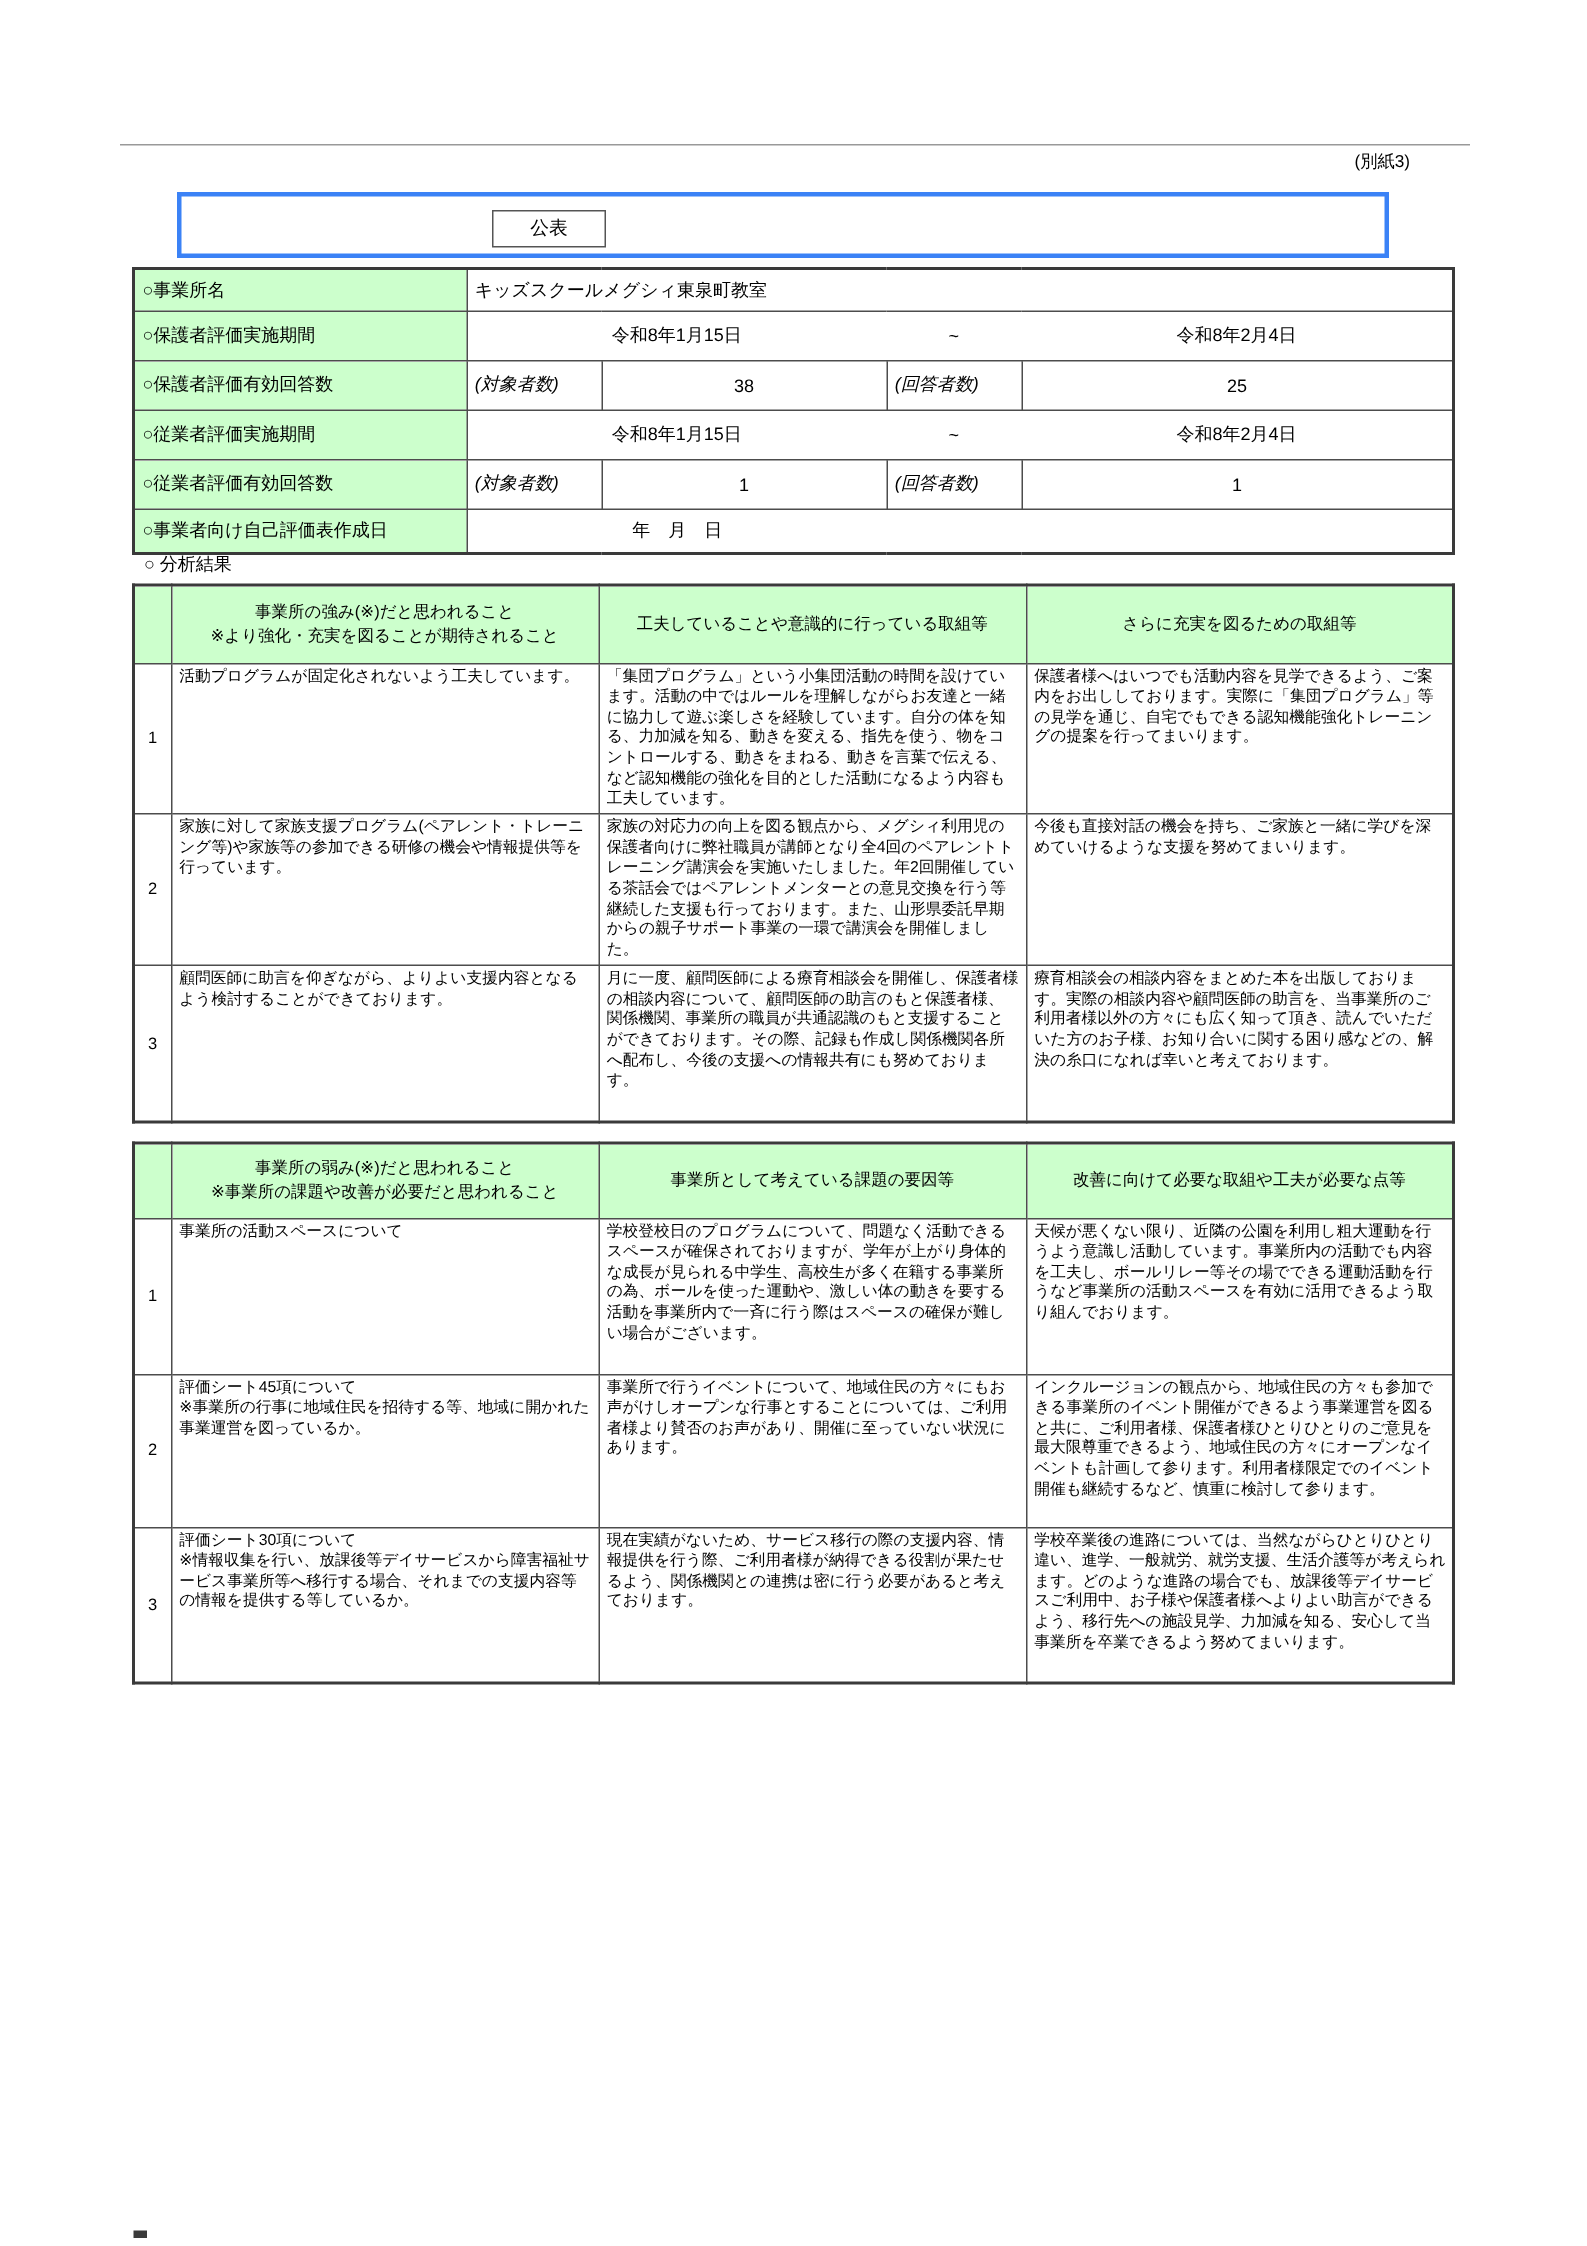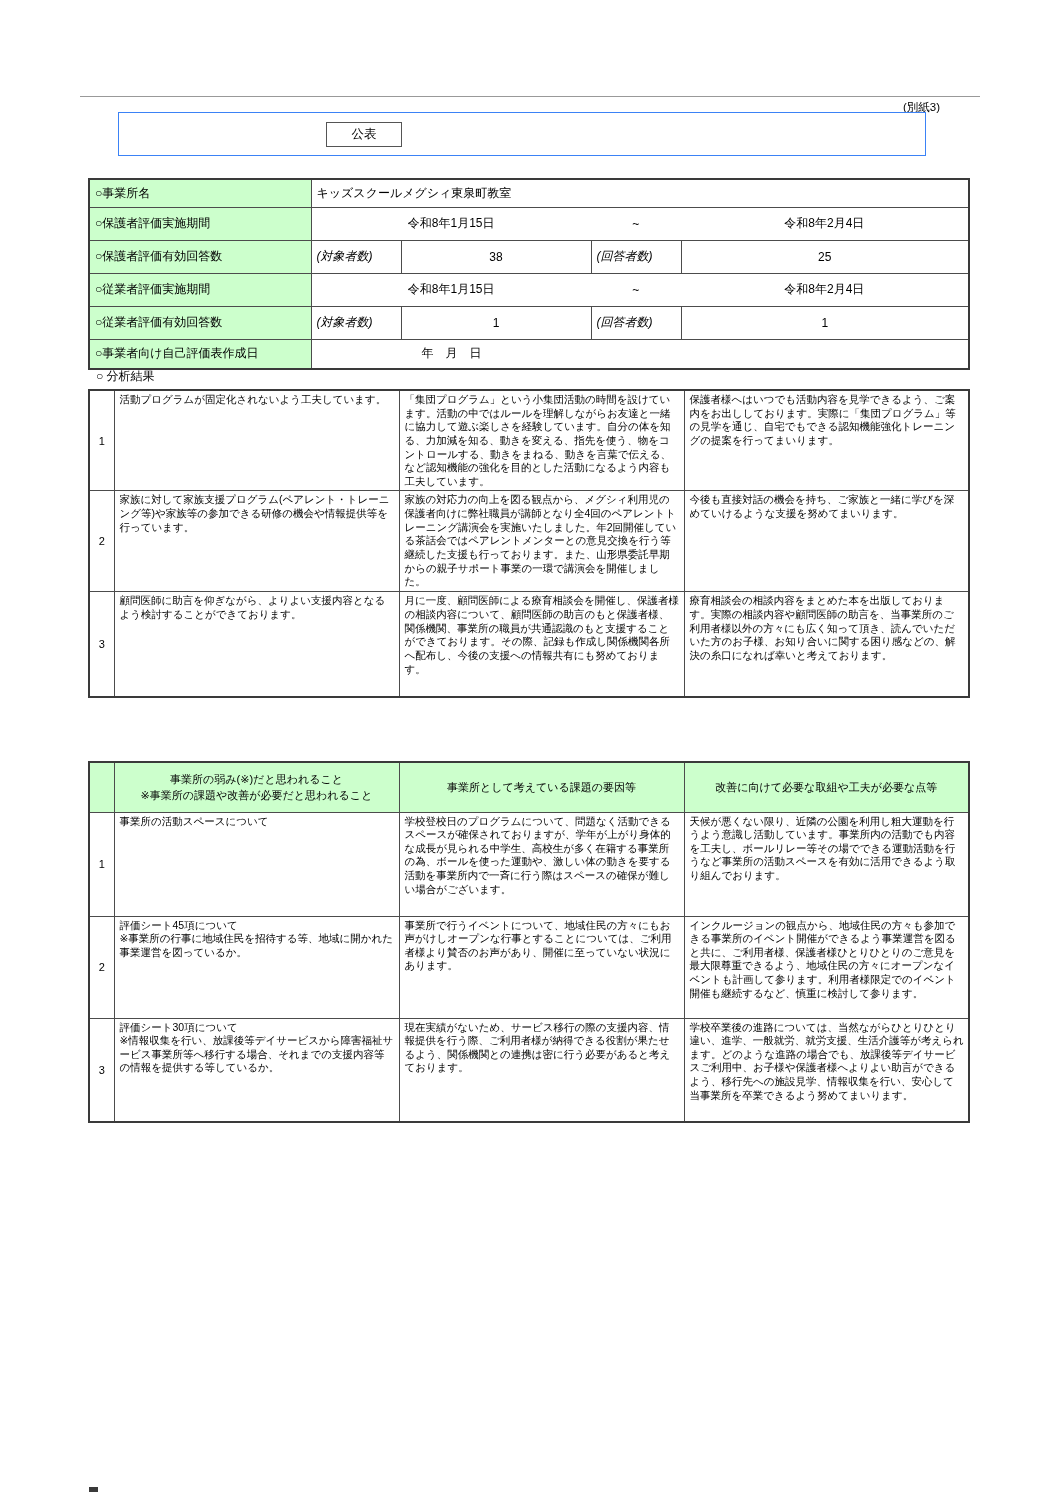--- a/index.html
+++ b/index.html
@@ -3,22 +3,22 @@
 <meta charset="utf-8">
 <style>
   html,body{margin:0;padding:0;}
   body{
     width:1058px;height:1497px;background:#ffffff;position:relative;
     font-family:"Liberation Sans","DejaVu Sans",sans-serif;color:#000;
   }
   .topline{position:absolute;left:80px;top:96px;width:900px;border-top:1px solid #999;}
   .annotation{position:absolute;top:100px;right:118px;font-size:11.5px;}
   .title-box{
-    position:absolute;left:118px;top:112px;width:808px;height:44px;
-    border:1px solid #3b82f6;box-sizing:border-box;
+    position:absolute;left:118px;top:128px;width:808px;height:44px;
+    border:3px solid #3b82f6;box-sizing:border-box;
   }
   .publish-box{
     position:absolute;left:207px;top:9px;width:76px;height:25px;
     border:1px solid #555;box-sizing:border-box;text-align:center;
     line-height:23px;font-size:12.5px;
   }
   .doc-title{
     position:absolute;left:302px;top:0;height:44px;display:flex;align-items:center;
     font-size:15px;font-weight:bold;letter-spacing:1px;
   }
@@ -123,20 +123,27 @@
 <div class="analysis-heading">○ 分析結果</div>
 
 <table class="grid main t1">
   <colgroup>
       <col style="width:25px">
       <col style="width:285px">
       <col style="width:285px">
       <col style="width:285px">
     </colgroup>
   <tbody>
+      <tr class="hdr" style="height:52px">
+    <td></td>
+    <td>事業所の強み(※)だと思われること
+※より強化・充実を図ることが期待されること</td>
+    <td>工夫していることや意識的に行っている取組等</td>
+    <td>さらに充実を図るための取組等</td>
+  </tr>
   <tr style="height:96px">
     <td class="numcell">1</td>
     <td class="txt">活動プログラムが固定化されないよう工夫しています。</td>
     <td class="txt">「集団プログラム」という小集団活動の時間を設けています。活動の中ではルールを理解しながらお友達と一緒に協力して遊ぶ楽しさを経験しています。自分の体を知る、力加減を知る、動きを変える、指先を使う、物をコントロールする、動きをまねる、動きを言葉で伝える、など認知機能の強化を目的とした活動になるよう内容も工夫しています。</td>
     <td class="txt">保護者様へはいつでも活動内容を見学できるよう、ご案内をお出ししております。実際に「集団プログラム」等の見学を通じ、自宅でもできる認知機能強化トレーニングの提案を行ってまいります。</td>
   </tr>
   <tr style="height:101px">
     <td class="numcell">2</td>
     <td class="txt">家族に対して家族支援プログラム(ペアレント・トレーニング等)や家族等の参加できる研修の機会や情報提供等を行っています。</td>
     <td class="txt">家族の対応力の向上を図る観点から、メグシィ利用児の保護者向けに弊社職員が講師となり全4回のペアレントトレーニング講演会を実施いたしました。年2回開催している茶話会ではペアレントメンターとの意見交換を行う等継続した支援も行っております。また、山形県委託早期からの親子サポート事業の一環で講演会を開催しました。</td>
@@ -177,18 +184,18 @@
     <td class="txt">評価シート45項について
 ※事業所の行事に地域住民を招待する等、地域に開かれた事業運営を図っているか。</td>
     <td class="txt">事業所で行うイベントについて、地域住民の方々にもお声がけしオープンな行事とすることについては、ご利用者様より賛否のお声があり、開催に至っていない状況にあります。</td>
     <td class="txt">インクルージョンの観点から、地域住民の方々も参加できる事業所のイベント開催ができるよう事業運営を図ると共に、ご利用者様、保護者様ひとりひとりのご意見を最大限尊重できるよう、地域住民の方々にオープンなイベントも計画して参ります。利用者様限定でのイベント開催も継続するなど、慎重に検討して参ります。</td>
   </tr>
   <tr style="height:104px">
     <td class="numcell">3</td>
     <td class="txt">評価シート30項について
 ※情報収集を行い、放課後等デイサービスから障害福祉サービス事業所等へ移行する場合、それまでの支援内容等の情報を提供する等しているか。</td>
     <td class="txt">現在実績がないため、サービス移行の際の支援内容、情報提供を行う際、ご利用者様が納得できる役割が果たせるよう、関係機関との連携は密に行う必要があると考えております。</td>
-    <td class="txt">学校卒業後の進路については、当然ながらひとりひとり違い、進学、一般就労、就労支援、生活介護等が考えられます。どのような進路の場合でも、放課後等デイサービスご利用中、お子様や保護者様へよりよい助言ができるよう、移行先への施設見学、情報収集を行い、安心して当事業所を卒業できるよう努めてまいります。</td>
+    <td class="txt">学校卒業後の進路については、当然ながらひとりひとり違い、進学、一般就労、就労支援、生活介護等が考えられます。どのような進路の場合でも、放課後等デイサービスご利用中、お子様や保護者様へよりよい助言ができるよう、移行先への施設見学、力加減を知る、安心して当事業所を卒業できるよう努めてまいります。</td>
   </tr>
 </tbody>
   </table>
 
 <div class="edge-artifact"></div>
 
 </body></html>

